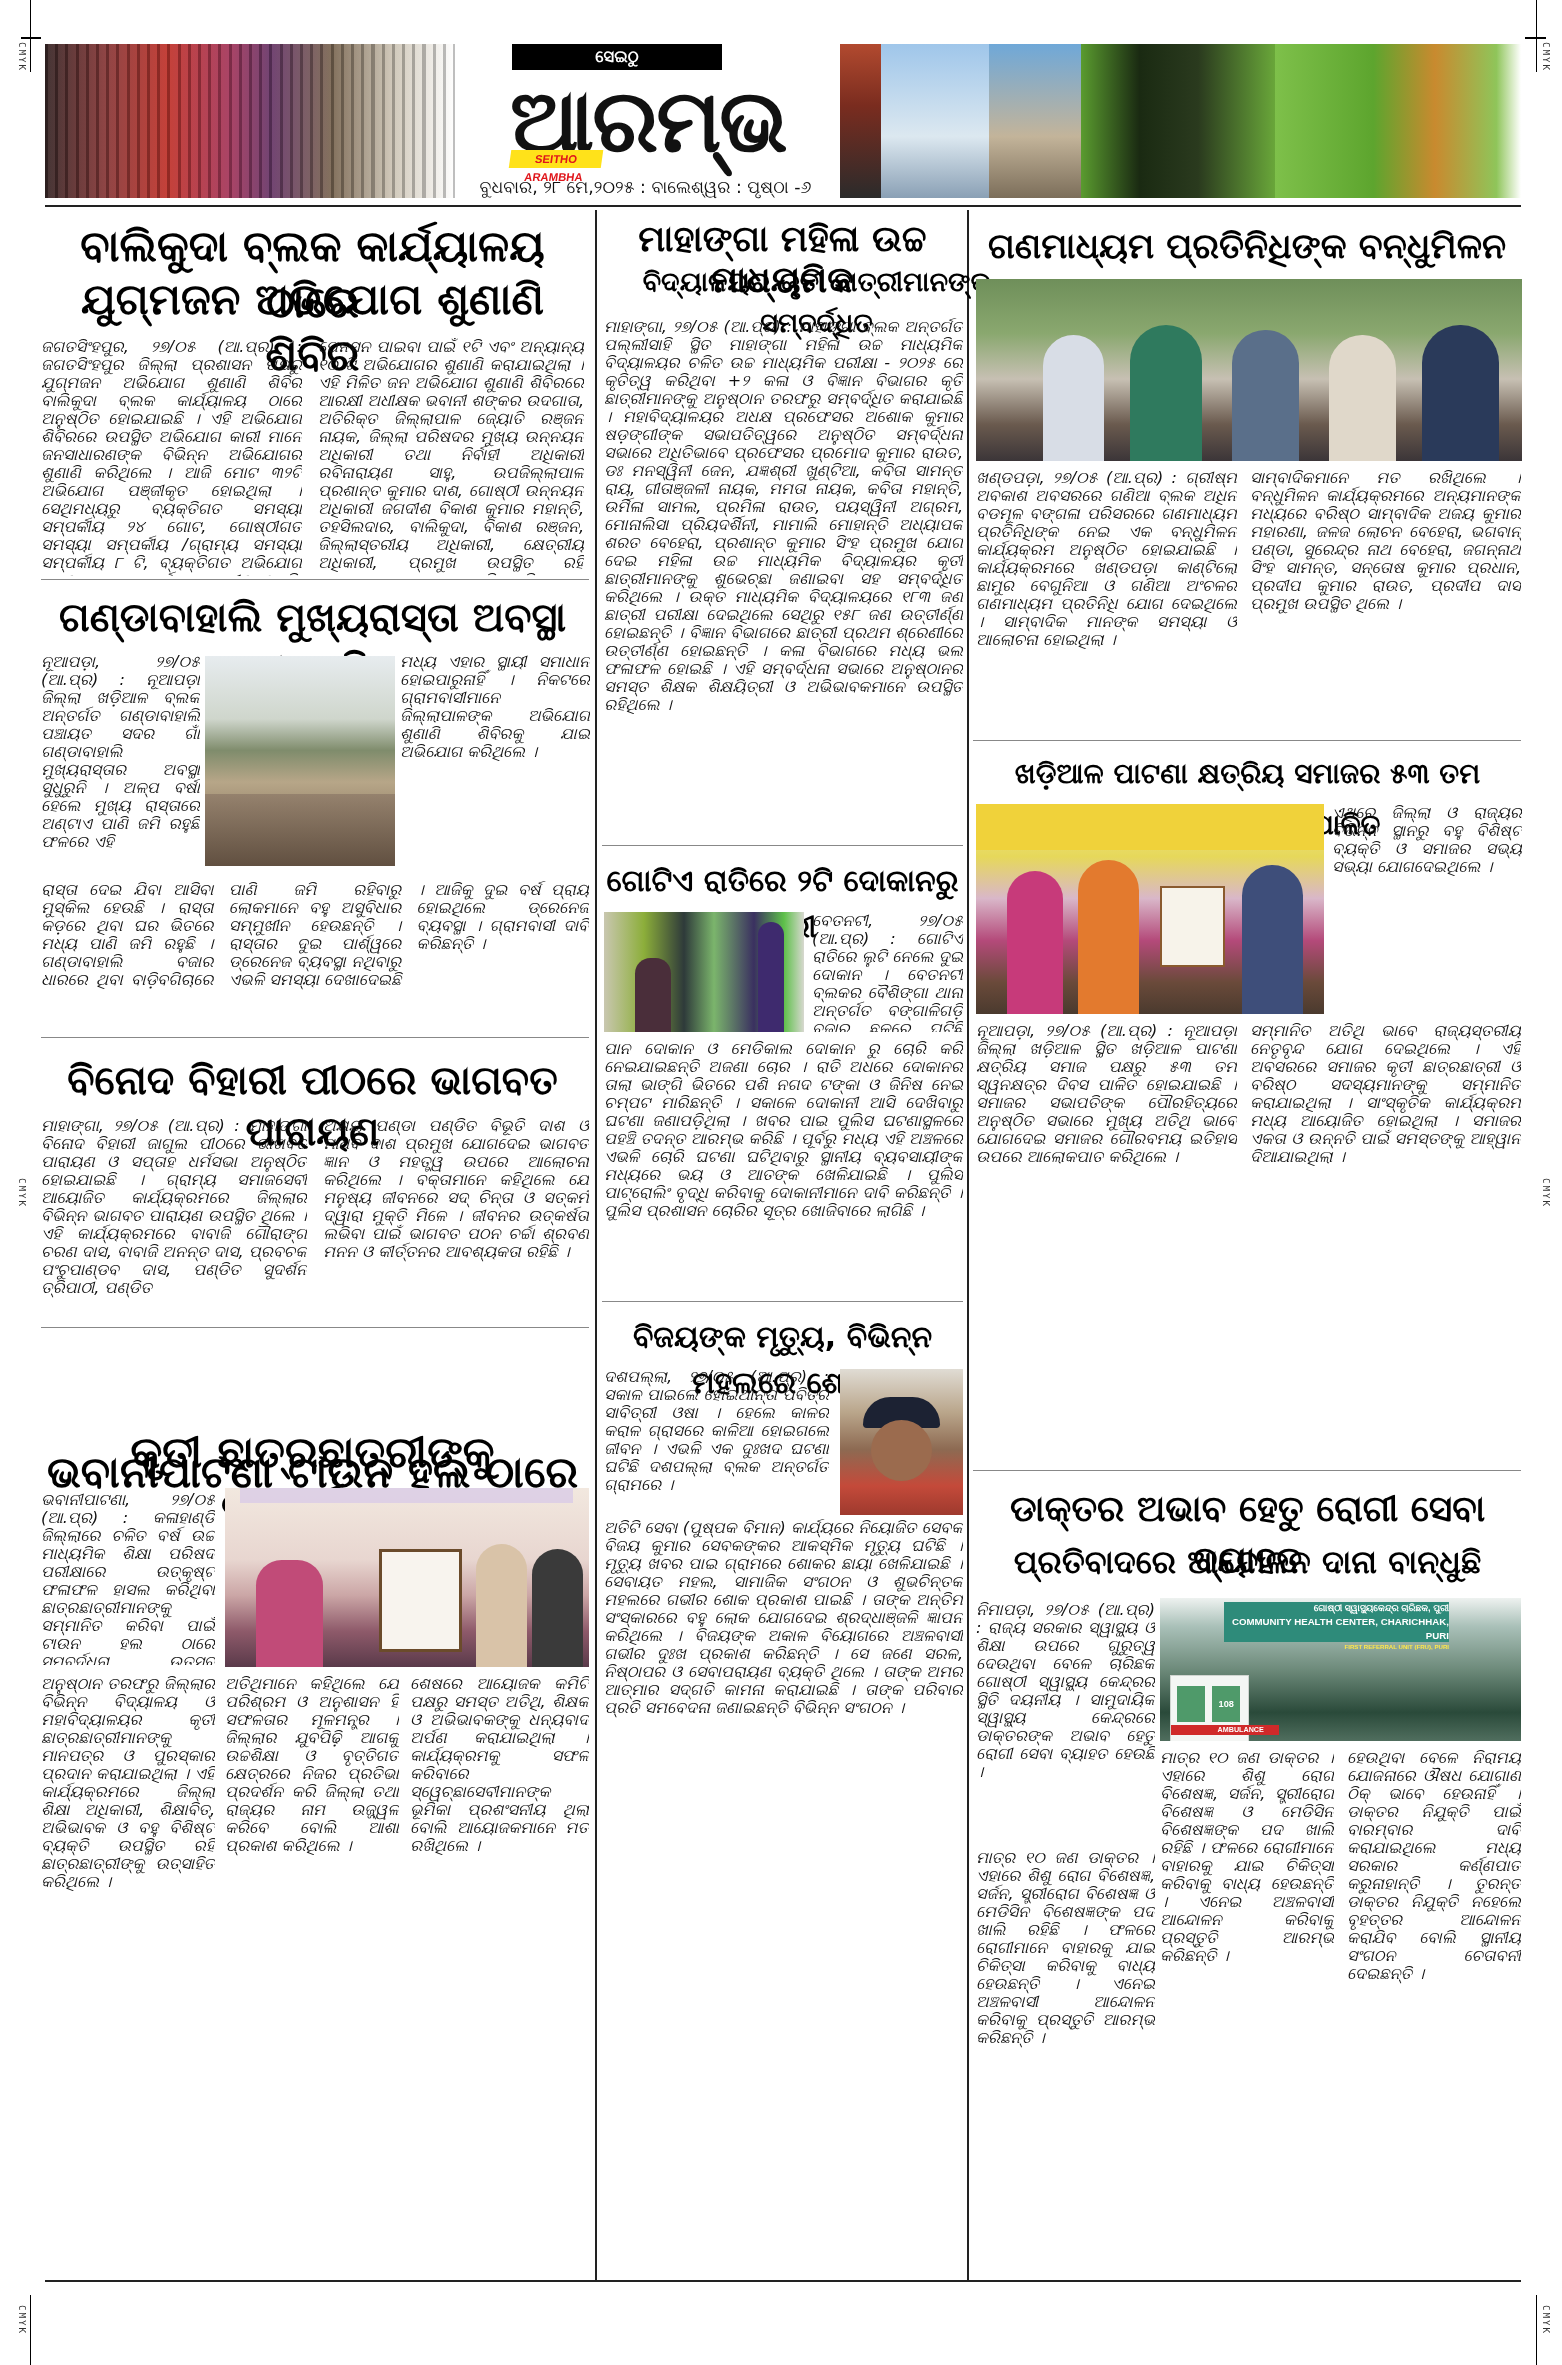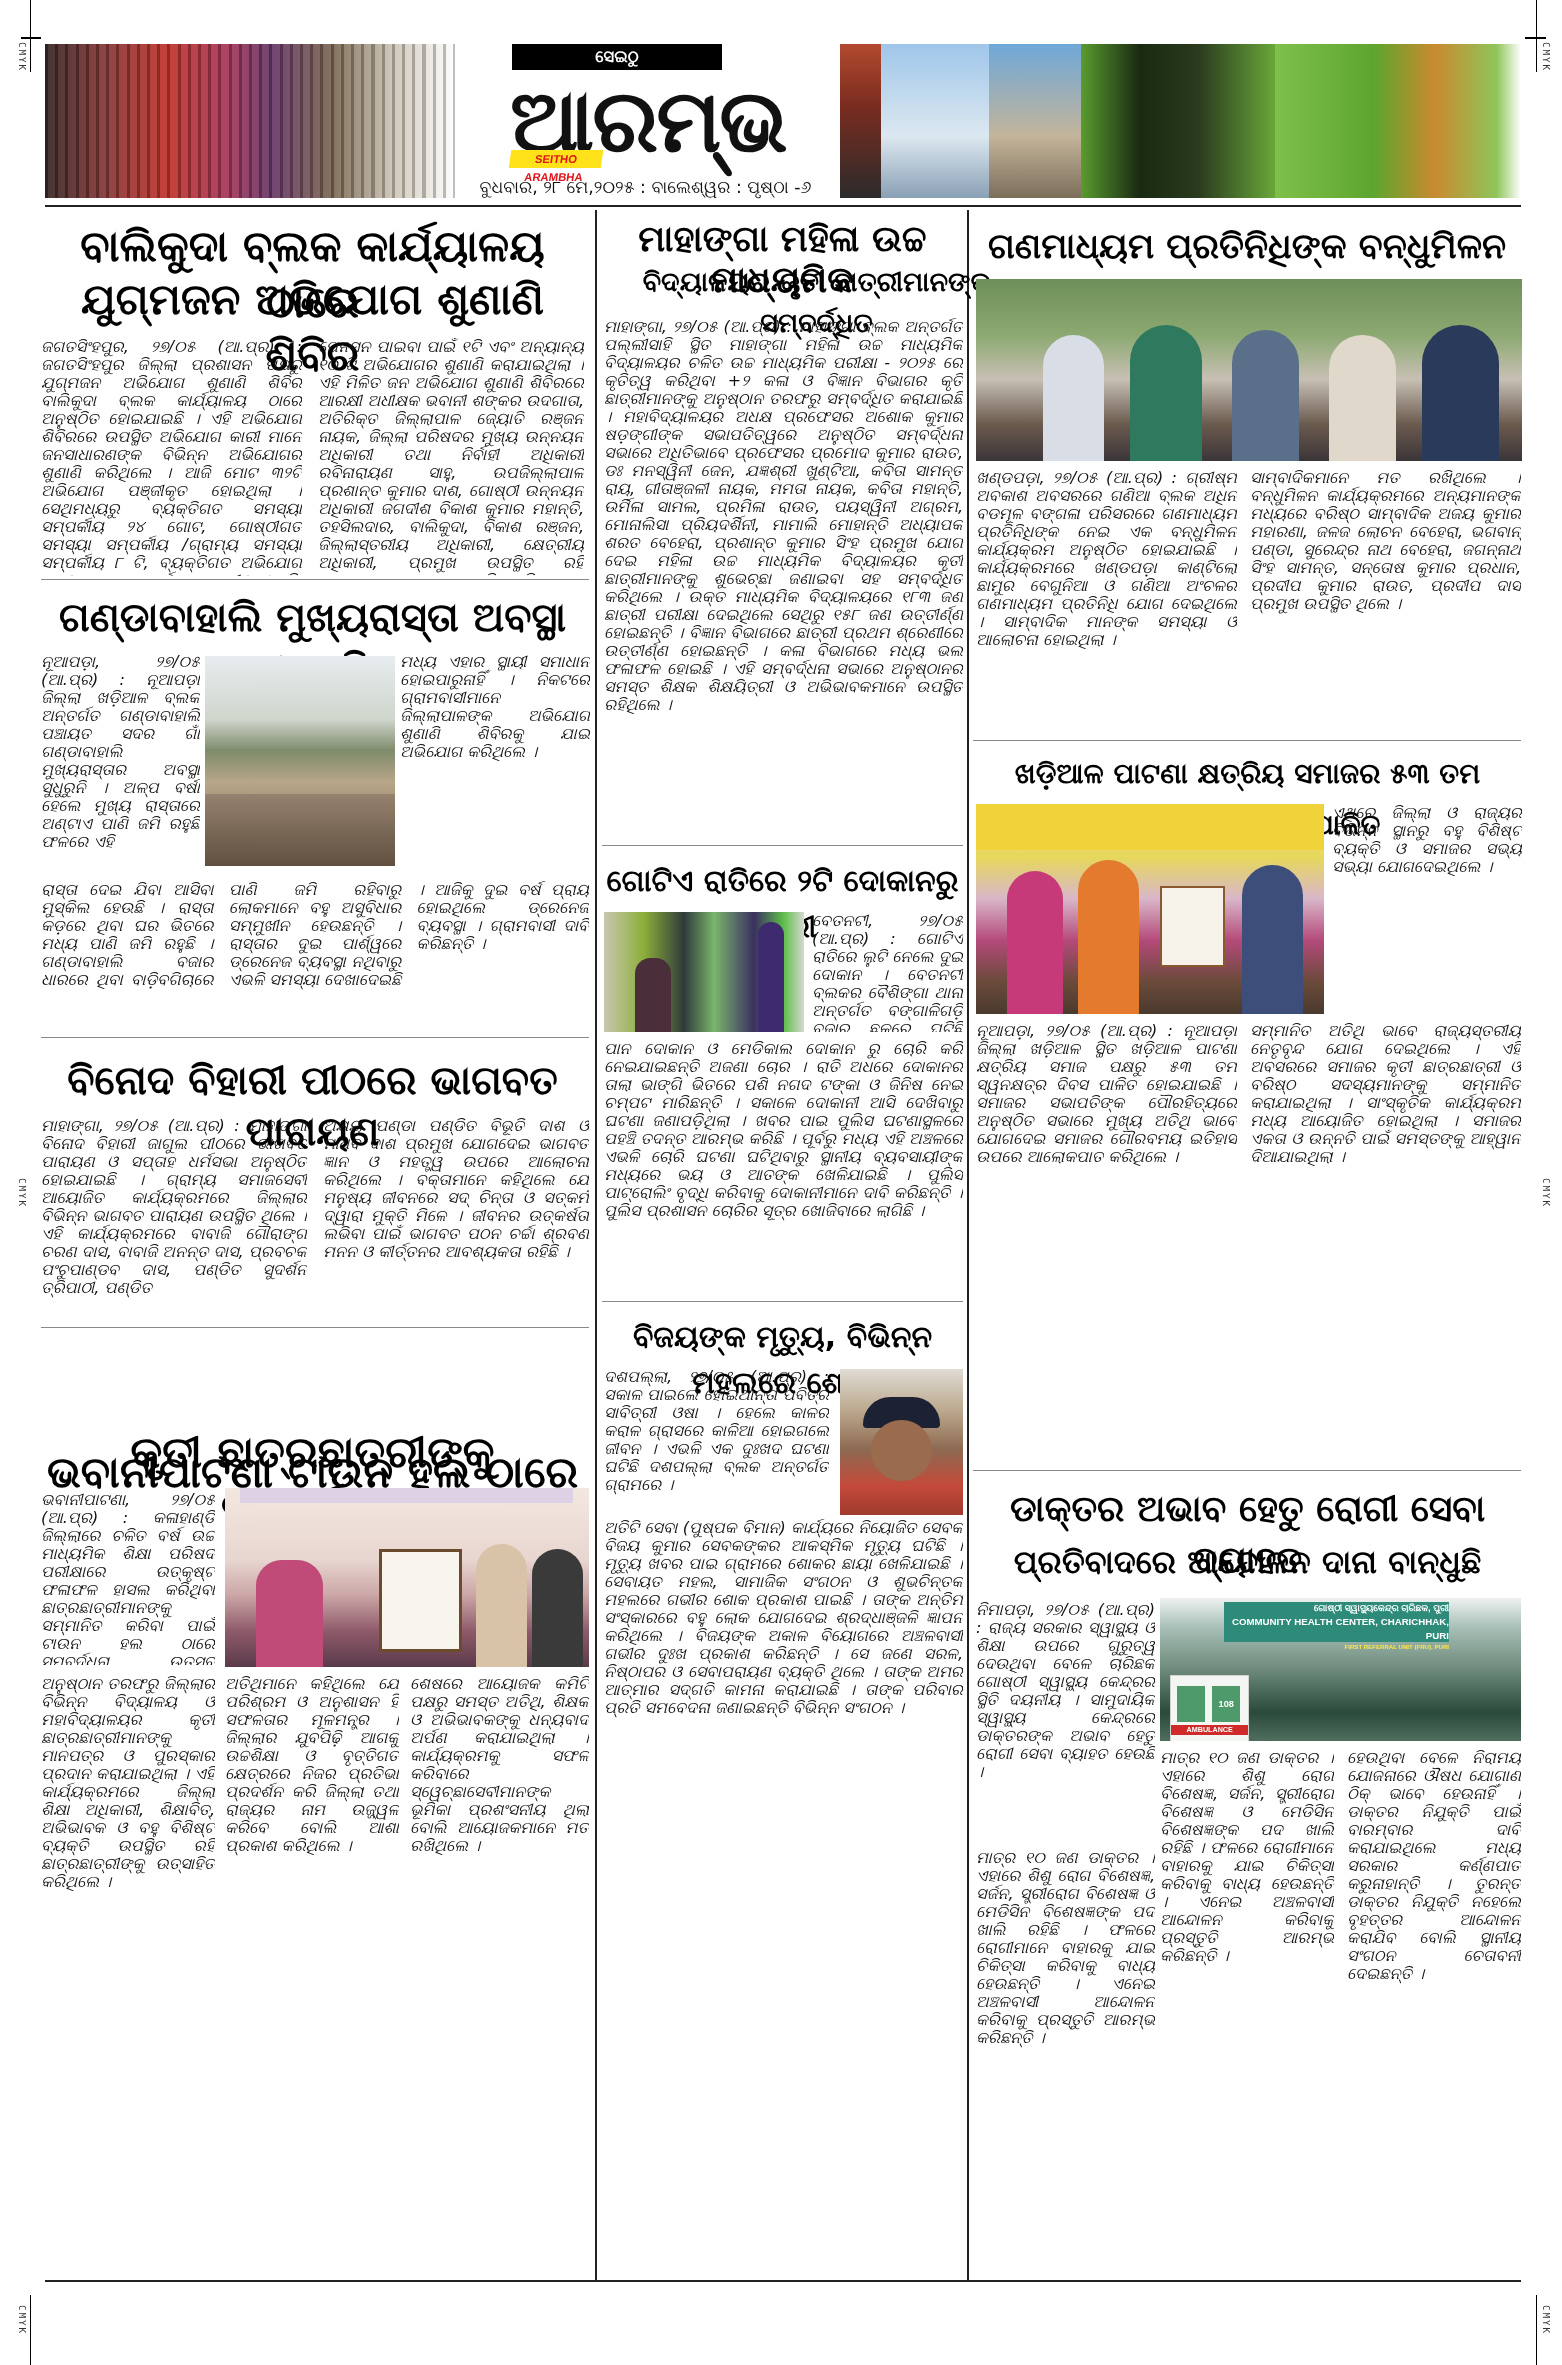--- a/index.html
+++ b/index.html
@@ -178,20 +178,20 @@
   <div class="body-col" style="left:976px;top:1601px;width:179px;height:241px;">ନିମାପଡ଼ା, ୨୭/୦୫ (ଆ.ପ୍ର) : ରାଜ୍ୟ ସରକାର ସ୍ୱାସ୍ଥ୍ୟ ଓ ଶିକ୍ଷା ଉପରେ ଗୁରୁତ୍ୱ ଦେଉଥିବା ବେଳେ ଚାରିଛକ ଗୋଷ୍ଠୀ ସ୍ୱାସ୍ଥ୍ୟ କେନ୍ଦ୍ରର ସ୍ଥିତି ଦୟନୀୟ । ସାମୁଦାୟିକ ସ୍ୱାସ୍ଥ୍ୟ କେନ୍ଦ୍ରରେ ଡାକ୍ତରଙ୍କ ଅଭାବ ହେତୁ ରୋଗୀ ସେବା ବ୍ୟାହତ ହେଉଛି ।</div>
   <div class="photo" style="left:1160px;top:1598px;width:361px;height:143px;background:linear-gradient(180deg,#eef2f0 0%,#a9c0b8 20%,#6d8a7a 50%,#2a4a3a 80%,#506e5e 100%);">
     <div class="caption-sign" style="left:64px;top:4.1px;width:225px;height:40px;">
       <div style="font-size:9.2px;line-height:13.3px;">ଗୋଷ୍ଠୀ ସ୍ୱାସ୍ଥ୍ୟକେନ୍ଦ୍ର ଚାରିଛକ, ପୁରୀ</div>
       <div style="font-size:9.7px;line-height:13.3px;">COMMUNITY HEALTH CENTER, CHARICHHAK, PURI</div>
       <div style="font-size:6.1px;line-height:10.2px;color:#ffe84a;">FIRST REFERRAL UNIT (FRU), PURI</div>
     </div>
     <div class="abs" style="left:10.2px;top:77px;width:77px;height:67px;background:#f4f6f4;border:1px solid #d0d4d0;">
       <div class="abs" style="left:6.1px;top:10.2px;width:28px;height:36px;background:#4f9a6a;"></div>
       <div class="abs" style="left:41px;top:10.2px;width:28px;height:36px;background:#4f9a6a;color:#fff;font-weight:bold;font-size:9.2px;line-height:36px;text-align:center;font-family:'Liberation Sans',sans-serif;">108</div>
-      <div class="abs" style="left:0;top:49px;width:77px;height:10.2px;background:#d02a2a;color:#fff;font-size:7.2px;line-height:10.2px;text-align:center;font-family:'Liberation Sans',sans-serif;font-weight:bold;">AMBULANCE</div>
+      <div class="abs" style="left:0;top:49px;width:77px;height:10.2px;background:#d02a2a;color:#fff;font-size:7.2px;line-height:10.2px;text-align:center;font-family:'Liberation Sans',sans-serif;font-weight:bold;padding-left:31px;">AMBULANCE</div>
     </div>
   </div>
   <div class="body-col" style="left:1160px;top:1749px;width:174px;height:525px;">ମାତ୍ର ୧୦ ଜଣ ଡାକ୍ତର । ଏହାରେ ଶିଶୁ ରୋଗ ବିଶେଷଜ୍ଞ, ସର୍ଜନ, ସ୍ତ୍ରୀରୋଗ ବିଶେଷଜ୍ଞ ଓ ମେଡିସିନ ବିଶେଷଜ୍ଞଙ୍କ ପଦ ଖାଲି ରହିଛି । ଫଳରେ ରୋଗୀମାନେ ବାହାରକୁ ଯାଇ ଚିକିତ୍ସା କରିବାକୁ ବାଧ୍ୟ ହେଉଛନ୍ତି । ଏନେଇ ଅଞ୍ଚଳବାସୀ ଆନ୍ଦୋଳନ କରିବାକୁ ପ୍ରସ୍ତୁତି ଆରମ୍ଭ କରିଛନ୍ତି ।</div>
   <div class="body-col" style="left:1347px;top:1749px;width:174px;height:525px;">ହେଉଥିବା ବେଳେ ନିରାମୟ ଯୋଜନାରେ ଔଷଧ ଯୋଗାଣ ଠିକ୍ ଭାବେ ହେଉନାହିଁ । ଡାକ୍ତର ନିଯୁକ୍ତି ପାଇଁ ବାରମ୍ବାର ଦାବି କରାଯାଇଥିଲେ ମଧ୍ୟ ସରକାର କର୍ଣ୍ଣପାତ କରୁନାହାନ୍ତି । ତୁରନ୍ତ ଡାକ୍ତର ନିଯୁକ୍ତି ନହେଲେ ବୃହତ୍ତର ଆନ୍ଦୋଳନ କରାଯିବ ବୋଲି ସ୍ଥାନୀୟ ସଂଗଠନ ଚେତାବନୀ ଦେଇଛନ୍ତି ।</div>
   <div class="body-col" style="left:976px;top:1849px;width:179px;height:425px;">ମାତ୍ର ୧୦ ଜଣ ଡାକ୍ତର । ଏହାରେ ଶିଶୁ ରୋଗ ବିଶେଷଜ୍ଞ, ସର୍ଜନ, ସ୍ତ୍ରୀରୋଗ ବିଶେଷଜ୍ଞ ଓ ମେଡିସିନ ବିଶେଷଜ୍ଞଙ୍କ ପଦ ଖାଲି ରହିଛି । ଫଳରେ ରୋଗୀମାନେ ବାହାରକୁ ଯାଇ ଚିକିତ୍ସା କରିବାକୁ ବାଧ୍ୟ ହେଉଛନ୍ତି । ଏନେଇ ଅଞ୍ଚଳବାସୀ ଆନ୍ଦୋଳନ କରିବାକୁ ପ୍ରସ୍ତୁତି ଆରମ୍ଭ କରିଛନ୍ତି ।</div>
 </section>
 
 
 </body></html>

